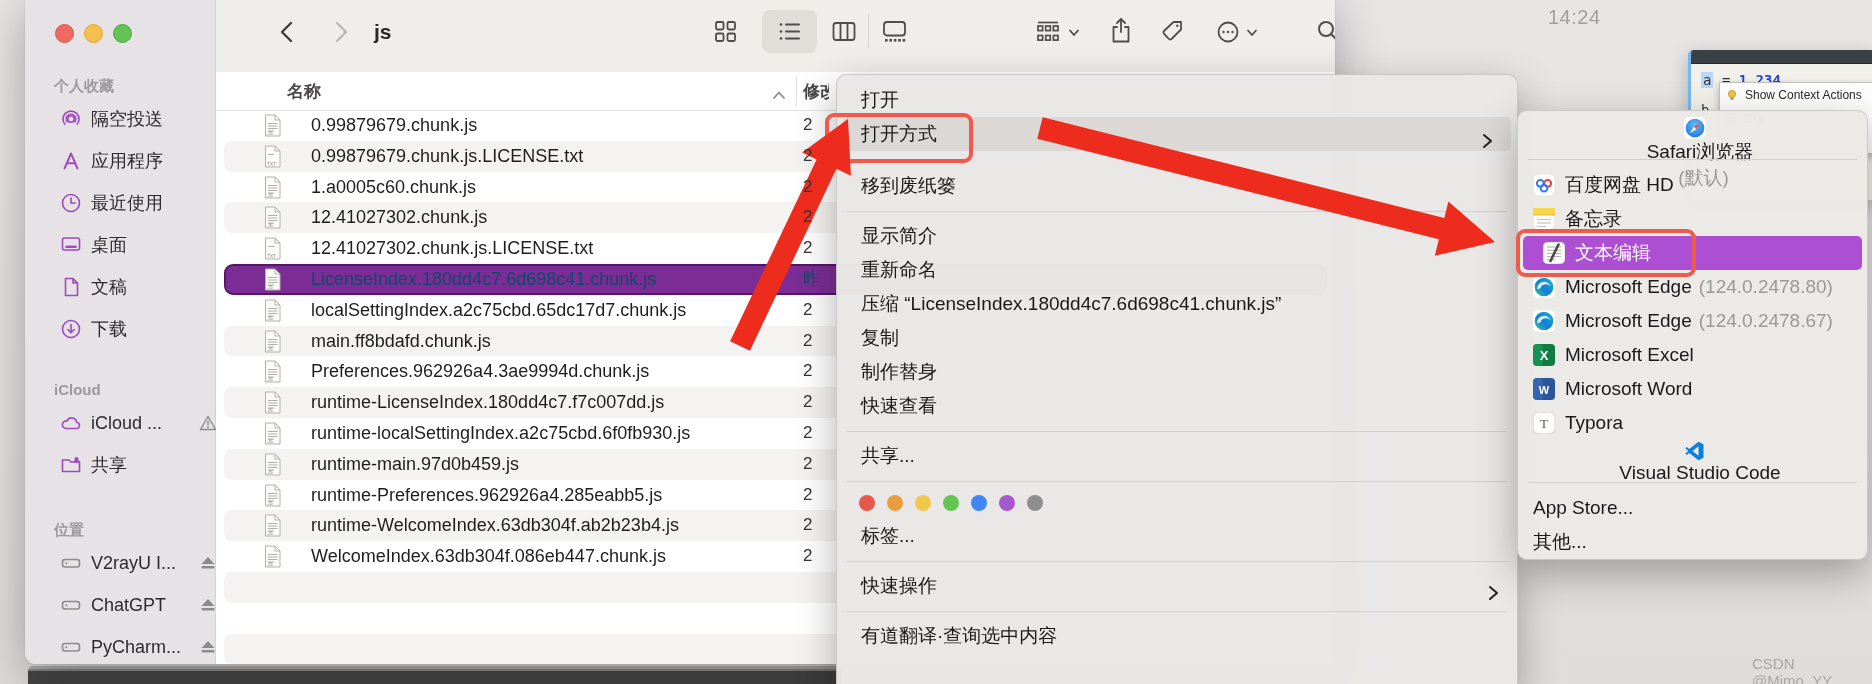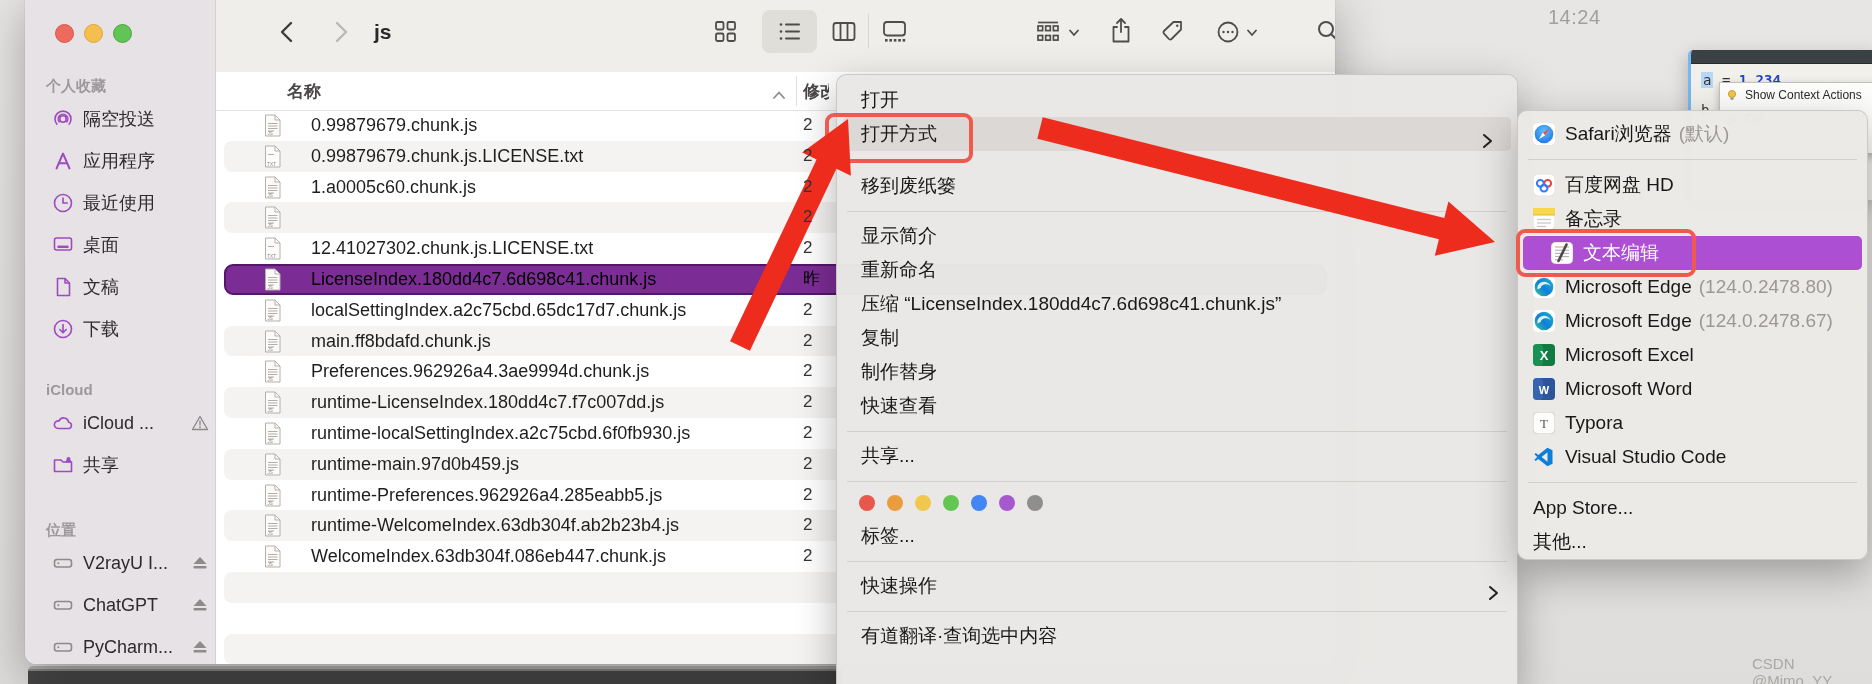--- a/index.html
+++ b/index.html
@@ -33,21 +33,21 @@
 
   
   .window{left:25px;top:-12px;width:1310px;height:676px;border-radius:11px;overflow:hidden;
           background:#fff;box-shadow:0 18px 50px rgba(0,0,0,.3), 0 0 1px rgba(0,0,0,.35);}
   
   .sidebar{position:absolute;left:0;top:0;width:190px;height:100%;background:#e7e2e5;border-right:1px solid #d6d2d4;}
   .tl{position:absolute;top:36px;width:17px;height:17px;border-radius:50%;}
   .tl.red{left:30px;background:#ee6a5f;border:1px solid #dd5449;}
   .tl.yellow{left:59px;background:#f5bf4f;border:1px solid #dfa636;}
   .tl.green{left:88px;background:#61c455;border:1px solid #4aa73c;}
-  .side-scroll{position:absolute;left:0;top:62px;width:190px;bottom:0;overflow:hidden;}
+  .side-scroll{position:absolute;left:8px;top:62px;width:190px;bottom:0;overflow:hidden;}
   .side-header{height:24px;line-height:24px;padding-left:21px;font-size:15px;font-weight:bold;color:#9d989b;}
   .side-item{position:relative;height:42px;display:flex;align-items:center;padding-left:27px;font-size:18px;color:#2d2b2c;}
   .side-item .sicon{width:22px;height:22px;margin-right:9px;flex:0 0 auto;color:#9d4bbf;}
   .side-item .ticon{position:absolute;left:166px;top:50%;margin-top:-9px;width:18px;height:18px;color:#8d8b89;}
   .side-item .ticon:empty{display:none;}
   .sicon svg,.ticon svg{display:block;width:100%;height:100%;}
   .gray-ic{color:#8d8b89 !important;}
 
   
   .toolbar{position:absolute;left:191px;top:0;right:0;height:84px;background:#f0eeeb;border-bottom:1px solid #d8d5d2;}
@@ -79,21 +79,21 @@
 
   
   .filelist{position:absolute;left:191px;top:122px;right:0;}
   .frow{position:relative;height:30.8px;}
   .frow:nth-child(even)::before{content:"";position:absolute;left:8px;right:8px;top:0;bottom:0;background:#f5f3f1;border-radius:8px;}
   .frow.sel::before{content:"";position:absolute;left:8px;right:8px;top:0;bottom:0;background:#7c2d95;border:2.5px solid #551569;border-radius:9px;box-sizing:border-box;}
   .frow .docicon{position:absolute;left:47px;top:4px;width:19px;height:23px;z-index:1;}
   .frow .docicon svg{display:block;width:100%;height:100%;}
   .fname{position:absolute;left:95px;top:0;line-height:30.8px;font-size:18px;color:#1f1e1e;white-space:nowrap;z-index:1;}
   .fdate{position:absolute;left:587px;top:0;width:27px;line-height:30.8px;font-size:17px;color:#333;white-space:nowrap;overflow:hidden;z-index:1;}
-  .frow.sel .fname,.frow.sel .fdate{color:#000000;}
+  .frow.sel .fname,.frow.sel .fdate{color:#0c4a6e;}
   .stripe-extra{position:relative;height:30.8px;}
   .stripe-extra.g::before{content:"";position:absolute;left:8px;right:8px;top:0;bottom:0;background:#f5f3f1;border-radius:8px;}
 
   
   .menu{left:836px;top:74px;width:682px;height:620px;background:rgba(234,232,229,.98);
         border:1px solid rgba(0,0,0,.14);border-radius:10px 10px 0 0;box-shadow:0 14px 40px rgba(0,0,0,.3);
         padding-top:8px;box-sizing:border-box;}
   .mi{position:relative;height:34px;line-height:34px;padding-left:24px;font-size:19px;color:#191919;white-space:nowrap;}
   .mi.band{background:#dbd8d5;border-radius:5px;margin:0 6px;padding-left:18px;}
   .mi .mchev{position:absolute;right:18px;top:9px;width:11px;height:16px;color:#222;}
@@ -107,23 +107,23 @@
 
   
   .submenu{left:1517px;top:110px;width:351px;height:450px;background:rgba(236,234,231,.98);
            border:1px solid rgba(0,0,0,.14);border-radius:10px;box-shadow:0 14px 40px rgba(0,0,0,.3);
            padding-top:6px;box-sizing:border-box;}
   .smi{position:relative;display:flex;align-items:center;height:34px;padding-left:15px;font-size:19px;color:#191919;white-space:nowrap;}
   .smi .appicon{width:22px;height:22px;margin-right:10px;flex:0 0 auto;}
   .smi .appicon:empty{display:none;}
   .smi .appicon svg{display:block;width:100%;height:100%;}
   .smi-note{margin-left:7px;color:#9b9896;}
-  .smi.sel{background:#ad4fd2;border-radius:5px;margin:0 5px;padding-left:28px;color:#fff;}
+  .smi.sel{background:#ad4fd2;border-radius:5px;margin:0 5px;padding-left:20px;color:#fff;}
   .smi.sel .smi-note{color:#f0dff7;}
-  .smi.divafter{margin-bottom:17px;}
+  .smi.divafter{margin-bottom:17px;flex-direction:column;}
   .smi.divafter::after{content:"";position:absolute;left:10px;right:10px;bottom:-9px;height:1px;background:#d2d0cd;}
 
   
   .redbox{border:4.5px solid #ef5a4e;border-radius:9px;background:transparent;}
   .rb1{left:825px;top:113px;width:140px;height:42px;}
   .rb2{left:1516px;top:229px;width:172px;height:40px;}
   .overlay{position:absolute;left:0;top:0;pointer-events:none;}
 </style>
 </head>
 <body>
@@ -490,20 +490,21 @@
               <path d="M12,1 V6 H17" fill="none" stroke="#b3b0ad" stroke-width="1"></path>
               <g stroke="#a8a5a2" stroke-width=".9">
                 <line x1="5" y1="9.5" x2="14.5" y2="9.5"></line>
                 <line x1="5" y1="12" x2="14.5" y2="12"></line>
                 <line x1="5" y1="14.5" x2="14.5" y2="14.5"></line>
                 <line x1="5" y1="17" x2="11" y2="17"></line>
               </g>
               <text x="4.5" y="21" font-size="4.5" fill="#8f8c89" font-family="Liberation Sans,sans-serif">JS</text>
             </svg>
           </span>
+          <span class="fname">12.41027302.chunk.js</span>
           <span class="fdate">2</span>
         </div>
         <div class="frow">
           <span class="docicon">
             <svg viewBox="0 0 19 23">
               <path d="M2.5,1 H12 L17,6 V22 H2.5 Z" fill="#fcfbfa" stroke="#b3b0ad" stroke-width="1"></path>
               <path d="M12,1 V6 H17" fill="none" stroke="#b3b0ad" stroke-width="1"></path>
               <line x1="5" y1="9.5" x2="11" y2="9.5" stroke="#a8a5a2" stroke-width=".9"></line>
               <text x="4" y="20.5" font-size="4.8" fill="#8f8c89" font-family="Liberation Sans,sans-serif">TXT</text>
             </svg>

